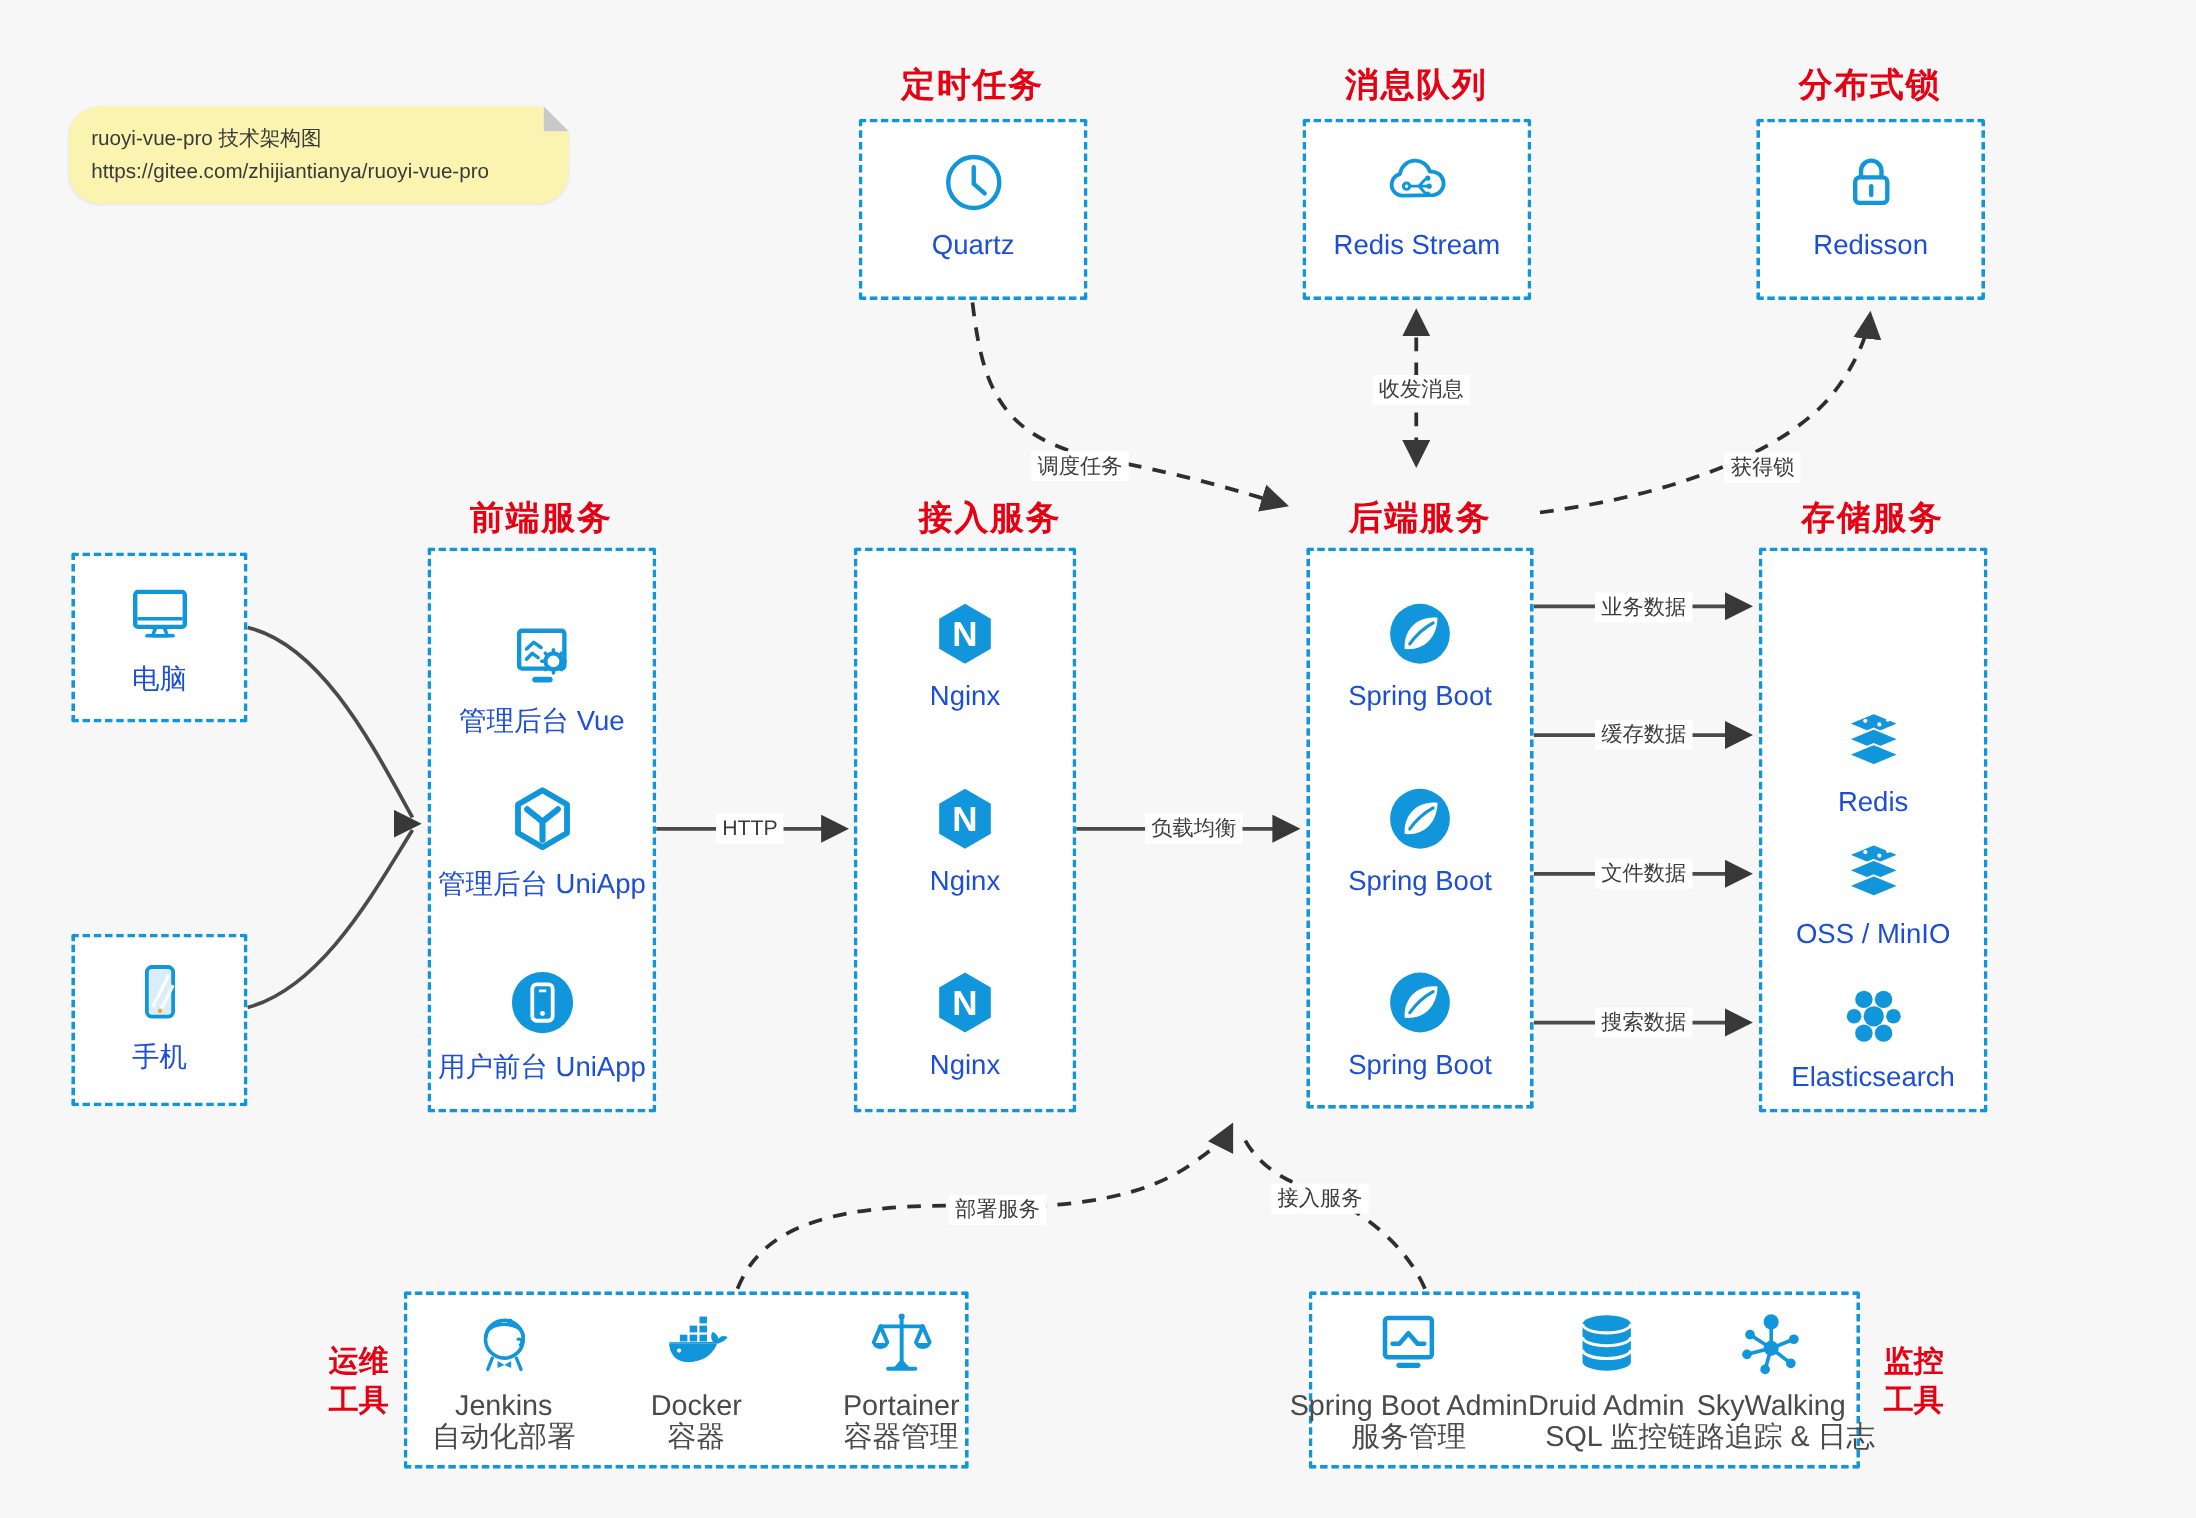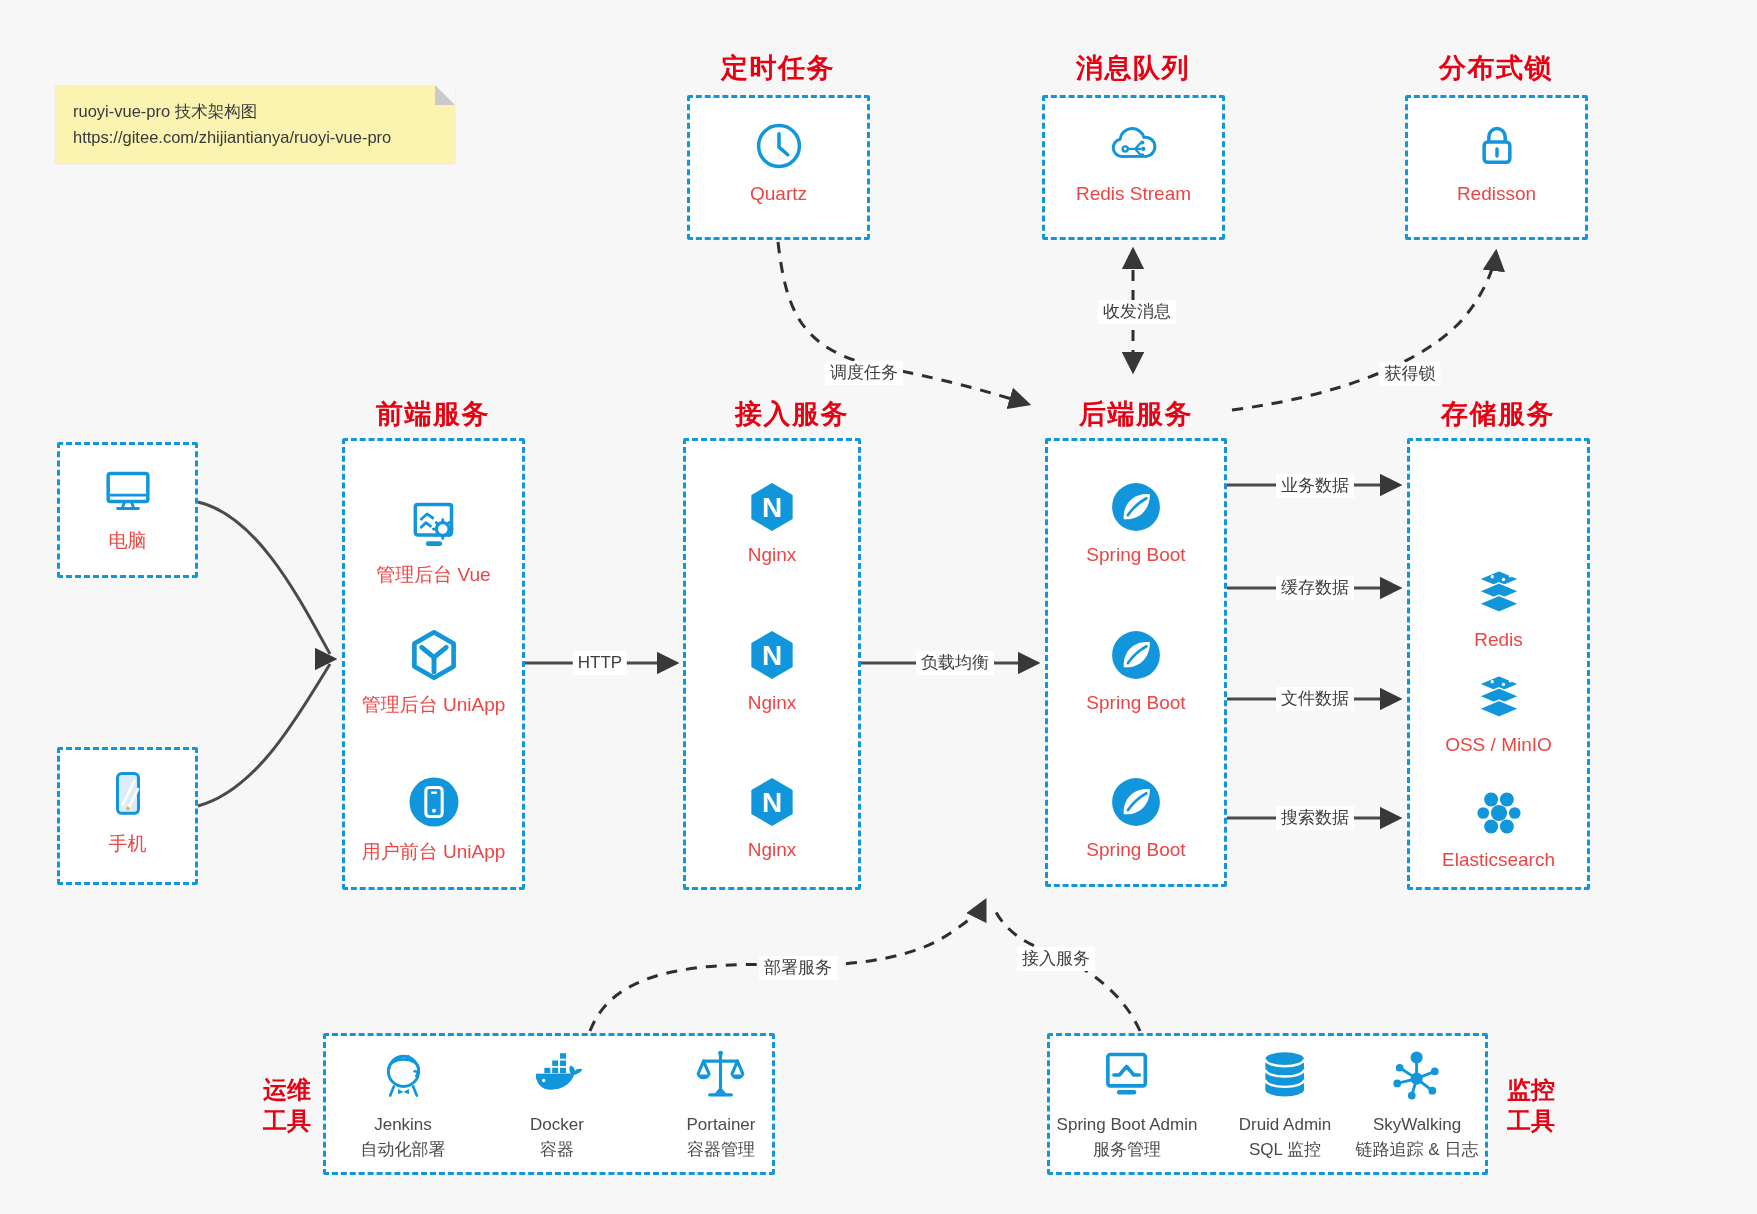--- a/index.html
+++ b/index.html
@@ -1,31 +1,31 @@
 <!DOCTYPE html>
 <html><head>
 <meta charset="utf-8">
 <style>
   html,body{margin:0;padding:0;background:#f7f7f7;}
   .canvas{position:relative;width:1757px;height:1214px;background:#f7f7f7;
           font-family:"Liberation Sans","DejaVu Sans",sans-serif;overflow:hidden;}
   svg.edges{position:absolute;left:0;top:0;}
   .dbox{position:absolute;border:3px dashed #1296db;background:#fff;box-sizing:border-box;border-radius:2px;}
   .item{position:absolute;left:0;right:0;display:flex;flex-direction:column;align-items:center;gap:9px;}
-  .ilabel{font-size:19px;color:#ef4444;white-space:nowrap;}
+  .ilabel{font-size:22px;color:#1d4ed8;white-space:nowrap;}
   .rtitle{position:absolute;transform:translateX(-50%);font-size:27px;font-weight:700;color:#e60012;
           white-space:nowrap;letter-spacing:1.5px;}
   .elabel{position:absolute;transform:translate(-50%,-50%);background:#fff;padding:0 5px;font-size:17px;
           color:#3d3d3d;white-space:nowrap;line-height:24px;}
   .side-red{position:absolute;transform:translateX(-50%);color:#e60012;font-size:24px;font-weight:700;
             line-height:31px;text-align:center;white-space:nowrap;}
   .bitem{position:absolute;transform:translateX(-50%);display:flex;flex-direction:column;align-items:center;gap:8px;}
-  .blabel{font-size:17px;color:#4a4a4a;line-height:25px;text-align:center;white-space:nowrap;}
+  .blabel{font-size:23px;color:#4a4a4a;line-height:25px;text-align:center;white-space:nowrap;}
   .note{position:absolute;left:55px;top:85px;width:400px;background:#faf4b0;padding:13px 18px;box-sizing:border-box;
-        font-size:16.5px;color:#3a3a3a;line-height:26px;box-shadow:0 1px 2px rgba(0,0,0,0.08);}
+        font-size:16.5px;color:#3a3a3a;line-height:26px;box-shadow:0 1px 2px rgba(0,0,0,0.08);border-radius:25px;}
   .note::after{content:"";position:absolute;top:0;right:0;width:0;height:0;
         border-top:20px solid #f7f7f7;border-left:20px solid #c9c9c9;}
   .ic{display:block;}
 </style>
 </head>
 <body>
 
 <div class="canvas">
 
   <svg class="edges" width="1757" height="1214">

